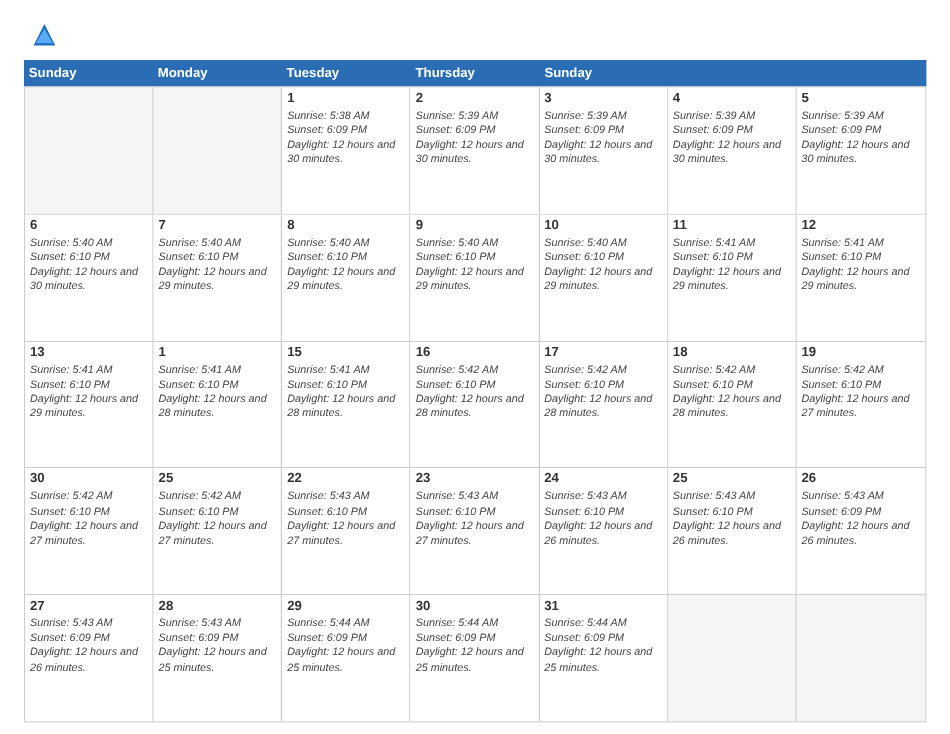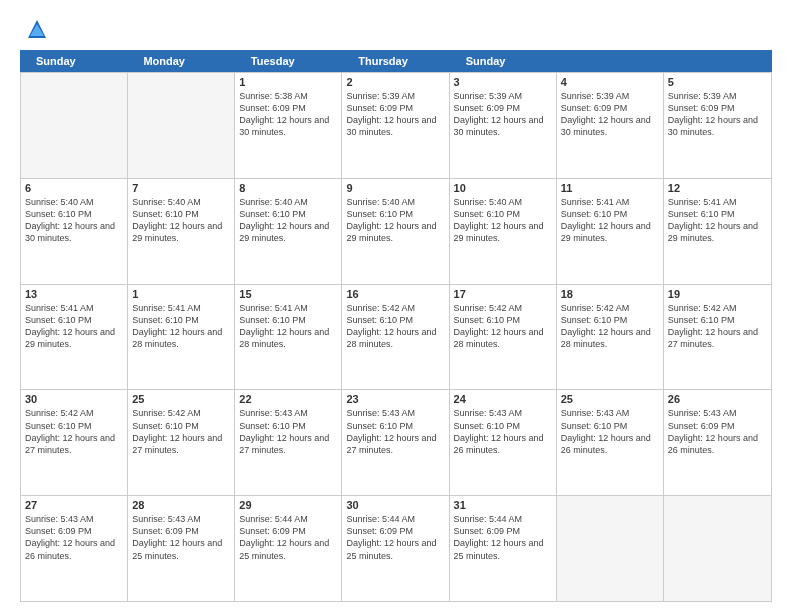--- a/index.html
+++ b/index.html
@@ -68,21 +68,21 @@
     }
     .cal-header {
       display: grid;
       grid-template-columns: repeat(7, 1fr);
       background: #2a6db5;
     }
     .cal-header-cell {
       color: #fff;
       font-size: 11px;
       font-weight: bold;
-      padding: 5px 16px;
+      padding: 5px 4px;
       text-align: left;
     }
     .cal-body {
       flex: 1;
       display: flex;
       flex-direction: column;
       border-left: 1px solid #ccc;
       border-right: 1px solid #ccc;
     }
     .cal-row {
@@ -112,20 +112,21 @@
     .cell-day {
       font-size: 11px;
       font-weight: bold;
       color: #333;
       margin-bottom: 2px;
     }
     .cell-detail {
       font-size: 9px;
       color: #444;
       line-height: 1.35;
+      font-style: italic;
     }
   </style>
 </head>
 <body>
 
 <div class="page">
   <div class="header">
     <div class="logo">
       <div class="logo-text">
         <span class="logo-general"></span>

